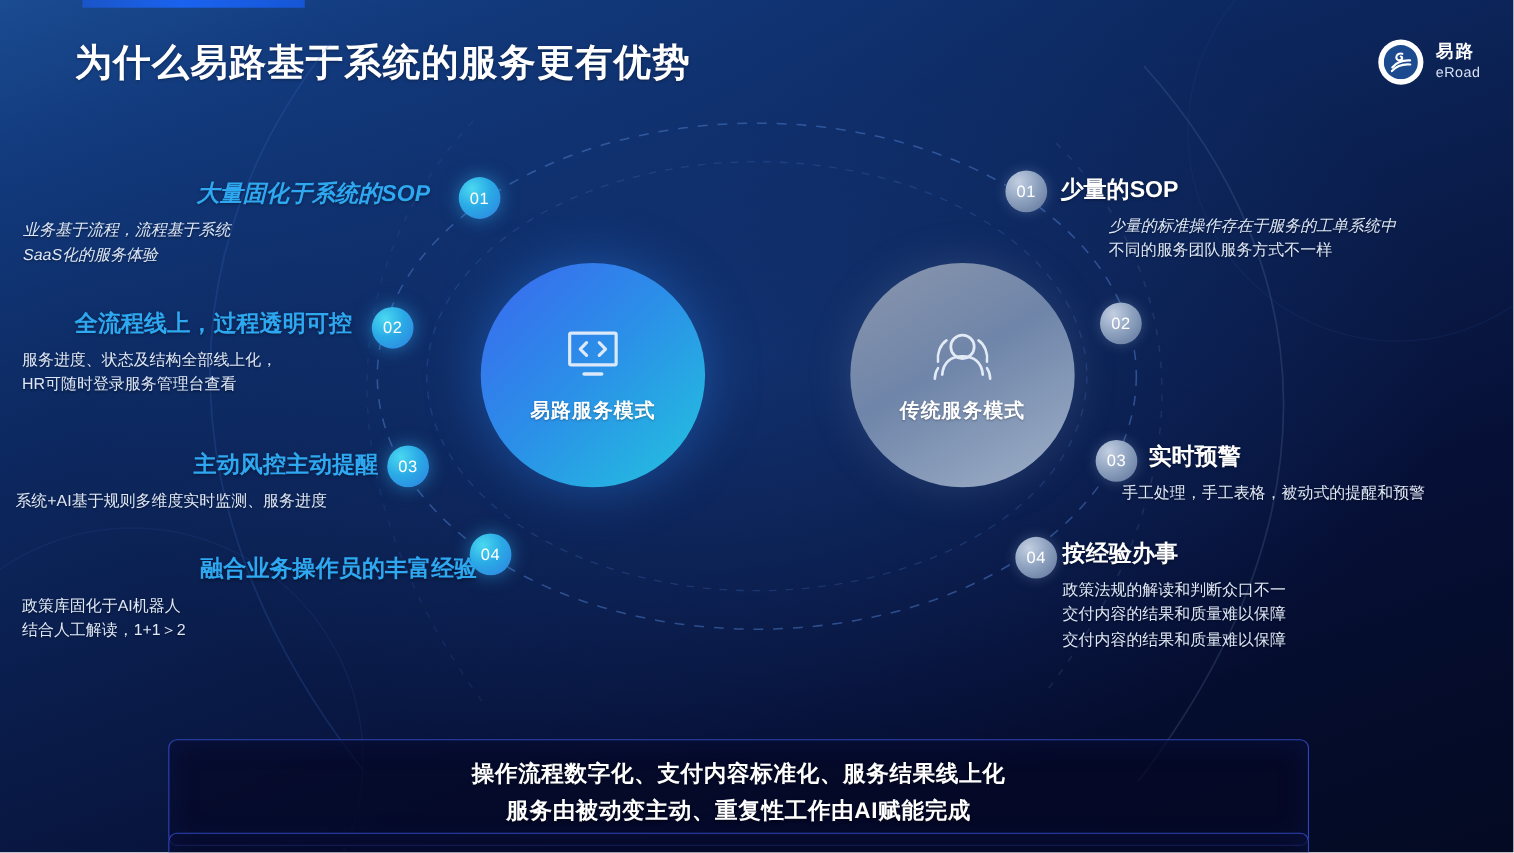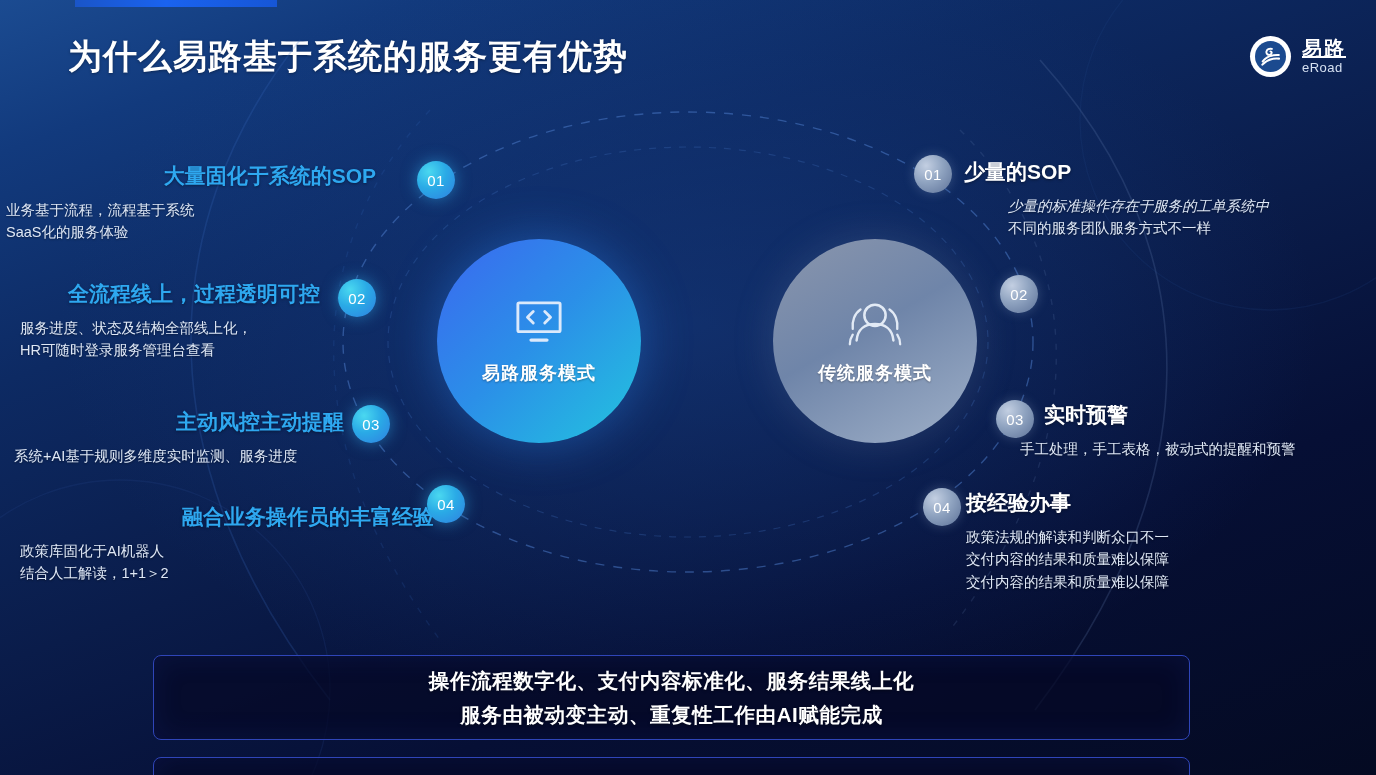--- a/index.html
+++ b/index.html
@@ -31,21 +31,21 @@
   #logo {
     position:absolute; right:30px; top:36px;
     display:flex; align-items:center; gap:11px;
   }
   #logo-mark {
     width:41px; height:41px; border-radius:50%;
     background:#ffffff;
     display:flex; align-items:center; justify-content:center;
   }
   #logo-text { line-height:1.05; }
-  #logo-cn { font-size:20px; font-weight:bold; color:#ffffff; letter-spacing:2px;text-decoration:underline; }
+  #logo-cn { font-size:16px; font-weight:bold; color:#ffffff; letter-spacing:2px; }
   #logo-en { font-size:13px; color:#d6e1f2; letter-spacing:.5px; margin-top:2px; }
 
   
   #arcs { position:absolute; inset:0; pointer-events:none; }
 
   
   .big-circle {
     position:absolute; width:204px; height:204px; border-radius:50%;
     display:flex; flex-direction:column; align-items:center; justify-content:center;
   }
@@ -97,21 +97,21 @@
     box-shadow:0 0 12px rgba(150,175,210,.3);
   }
 
   
   .banner {
     position:absolute; left:153px; width:1037px;
     border:1px solid #2f45b8; border-radius:8px;
     background:rgba(5,8,38,.72);
     box-shadow:inset 0 0 28px rgba(30,50,150,.18);
   }
-  #banner-main { top:655px; height:85px; display:flex; align-items:center; justify-content:center; }
+  #banner-main { top:672px; height:97px; display:flex; align-items:center; justify-content:center; }
   #banner-second { top:757px; height:50px; }
   .banner-line {
     font-size:20.5px; color:#ffffff; font-weight:bold; text-align:center;
     line-height:1.62; letter-spacing:.6px;
     text-shadow:0 1px 3px rgba(0,0,0,.45);
   }
 </style>
 </head>
 <body>
 
@@ -170,21 +170,21 @@
         <path d="M12 42 C 13 30, 21 25, 31 25 C 41 25, 49 30, 50 42" fill="none" stroke="#e2eaf5" stroke-width="2.6" stroke-linecap="round"></path>
         <path d="M16 10 C 10 14, 7 22, 8 30" fill="none" stroke="#e2eaf5" stroke-width="2.4" stroke-linecap="round"></path>
         <path d="M46 10 C 52 14, 55 22, 54 30" fill="none" stroke="#e2eaf5" stroke-width="2.4" stroke-linecap="round"></path>
         <path d="M8 36 C 6 39, 5 43, 5 46" fill="none" stroke="#e2eaf5" stroke-width="2.4" stroke-linecap="round"></path>
         <path d="M54 36 C 56 39, 57 43, 57 46" fill="none" stroke="#e2eaf5" stroke-width="2.4" stroke-linecap="round"></path>
       </svg>
     </div>
     <div class="circle-label">传统服务模式</div>
   </div>
 
-  <div class="item left" style="left:6px; top:162px; width:370px;">
+  <div class="item left" style="left:21px; top:162px; width:370px;font-style:italic;">
     <div class="item-title">大量固化于系统的SOP</div>
     <div class="item-desc" style="margin-top:9px;">业务基于流程，流程基于系统</div>
     <div class="item-desc">SaaS化的服务体验</div>
   </div>
   <div class="badge badge-left" style="left:417px; top:161px;">01</div>
 
   <div class="item left" style="left:20px; top:280px; width:300px;">
     <div class="item-title">全流程线上，过程透明可控</div>
     <div class="item-desc" style="margin-top:9px;">服务进度、状态及结构全部线上化，</div>
     <div class="item-desc">HR可随时登录服务管理台查看</div>

